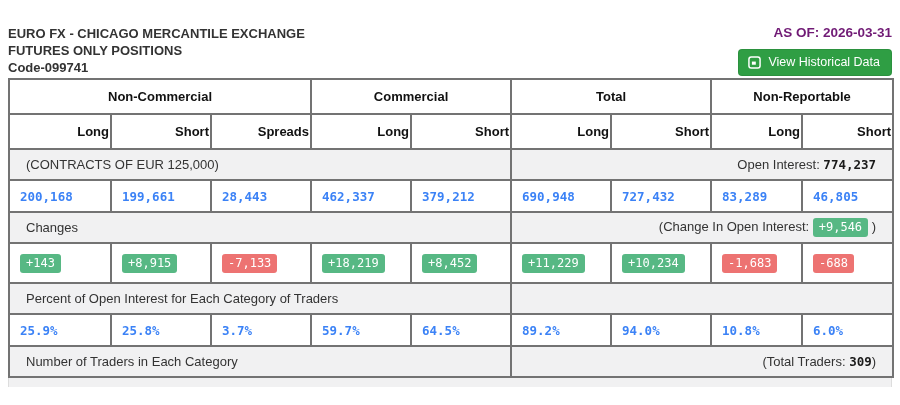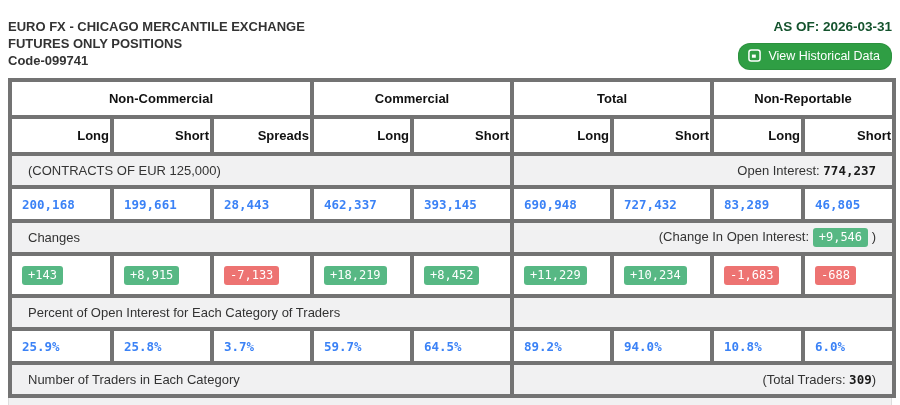--- a/index.html
+++ b/index.html
@@ -1,34 +1,34 @@
 <!DOCTYPE html>
 <html><head>
 <meta charset="utf-8">
 <style>
   html,body { margin:0; padding:0; background:#fff; }
   .page {
     position:relative; width:900px; height:405px; overflow:hidden;
     font-family:"Liberation Sans", sans-serif; color:#333; background:#fff;
   }
   
-  .topbar { display:flex; justify-content:space-between; align-items:center; padding:10px 8px 0 8px; height:66px; }
+  .topbar { display:flex; justify-content:space-between; align-items:flex-end; padding:10px 8px 0 8px; height:66px; }
   .titles { font-weight:bold; font-size:13px; line-height:17px; color:#333; }
   .top-right { text-align:right; }
-  .asof { font-weight:bold; font-size:13.5px; color:#14532d; margin:2px 0 9px 0; }
+  .asof { font-weight:bold; font-size:13.5px; color:#701a75; margin:2px 0 9px 0; }
   .hist-btn {
     display:inline-flex; align-items:center; gap:7px;
     background:var(--btn,#2f9e44); color:#fff; border:1px solid rgba(0,0,0,0.08);
     font-family:"Liberation Sans", sans-serif; font-size:12.5px;
-    padding:5px 11px 6px 9px; border-radius:12px; cursor:pointer;
+    padding:5px 11px 6px 9px; border-radius:4px; cursor:pointer;
   }
   .hist-icon { width:13px; height:13px; display:inline-block; }
   
   table { border-collapse:collapse; table-layout:fixed; width:884px; margin:2px 8px 0 8px; }
-  td, th { border:4px solid #737373; font-size:13px; overflow:hidden; white-space:nowrap; }
+  td, th { border:2px solid #737373; font-size:13px; overflow:hidden; white-space:nowrap; }
   th.group    { height:31px; font-weight:bold; text-align:center; color:#111; background:#fff; }
   th.colhead  { height:31px; font-weight:bold; text-align:right; color:#111; background:#fff; }
   tr.labelrow td { background:#f1f1f2; height:29px; padding:0 16px; color:#333; font-size:13px;margin-top:29px; }
   tr.valrow td {
     background:#fff; height:30px; padding:0 10px;
     font-family:"DejaVu Sans Mono", monospace; font-weight:bold; font-size:12.5px; color:#3b82f6;
   }
   tr.changerow td { height:38px; background:#fff; padding:0 10px;margin-top:16px; }
   .r { text-align:right; }
   .mono-b { font-family:"DejaVu Sans Mono", monospace; font-weight:bold; font-size:12.5px; color:#1a1a1a; }
@@ -99,21 +99,21 @@
     <tr class="labelrow">
       <td colspan="5">(CONTRACTS OF EUR 125,000)</td>
       <td colspan="4" class="r"><span>Open Interest: </span><span class="mono-b">774,237</span></td>
     </tr>
 
     <tr class="valrow">
       <td>200,168</td>
       <td>199,661</td>
       <td>28,443</td>
       <td>462,337</td>
-      <td>393,145</td>
+      <td>379,212</td>
       <td>690,948</td>
       <td>727,432</td>
       <td>83,289</td>
       <td>46,805</td>
     </tr>
 
     <tr class="labelrow">
       <td colspan="5">Changes</td>
       <td colspan="4" class="r"><span>(Change In Open Interest: </span><span class="badge">+9,546</span><span> )</span></td>
     </tr>

